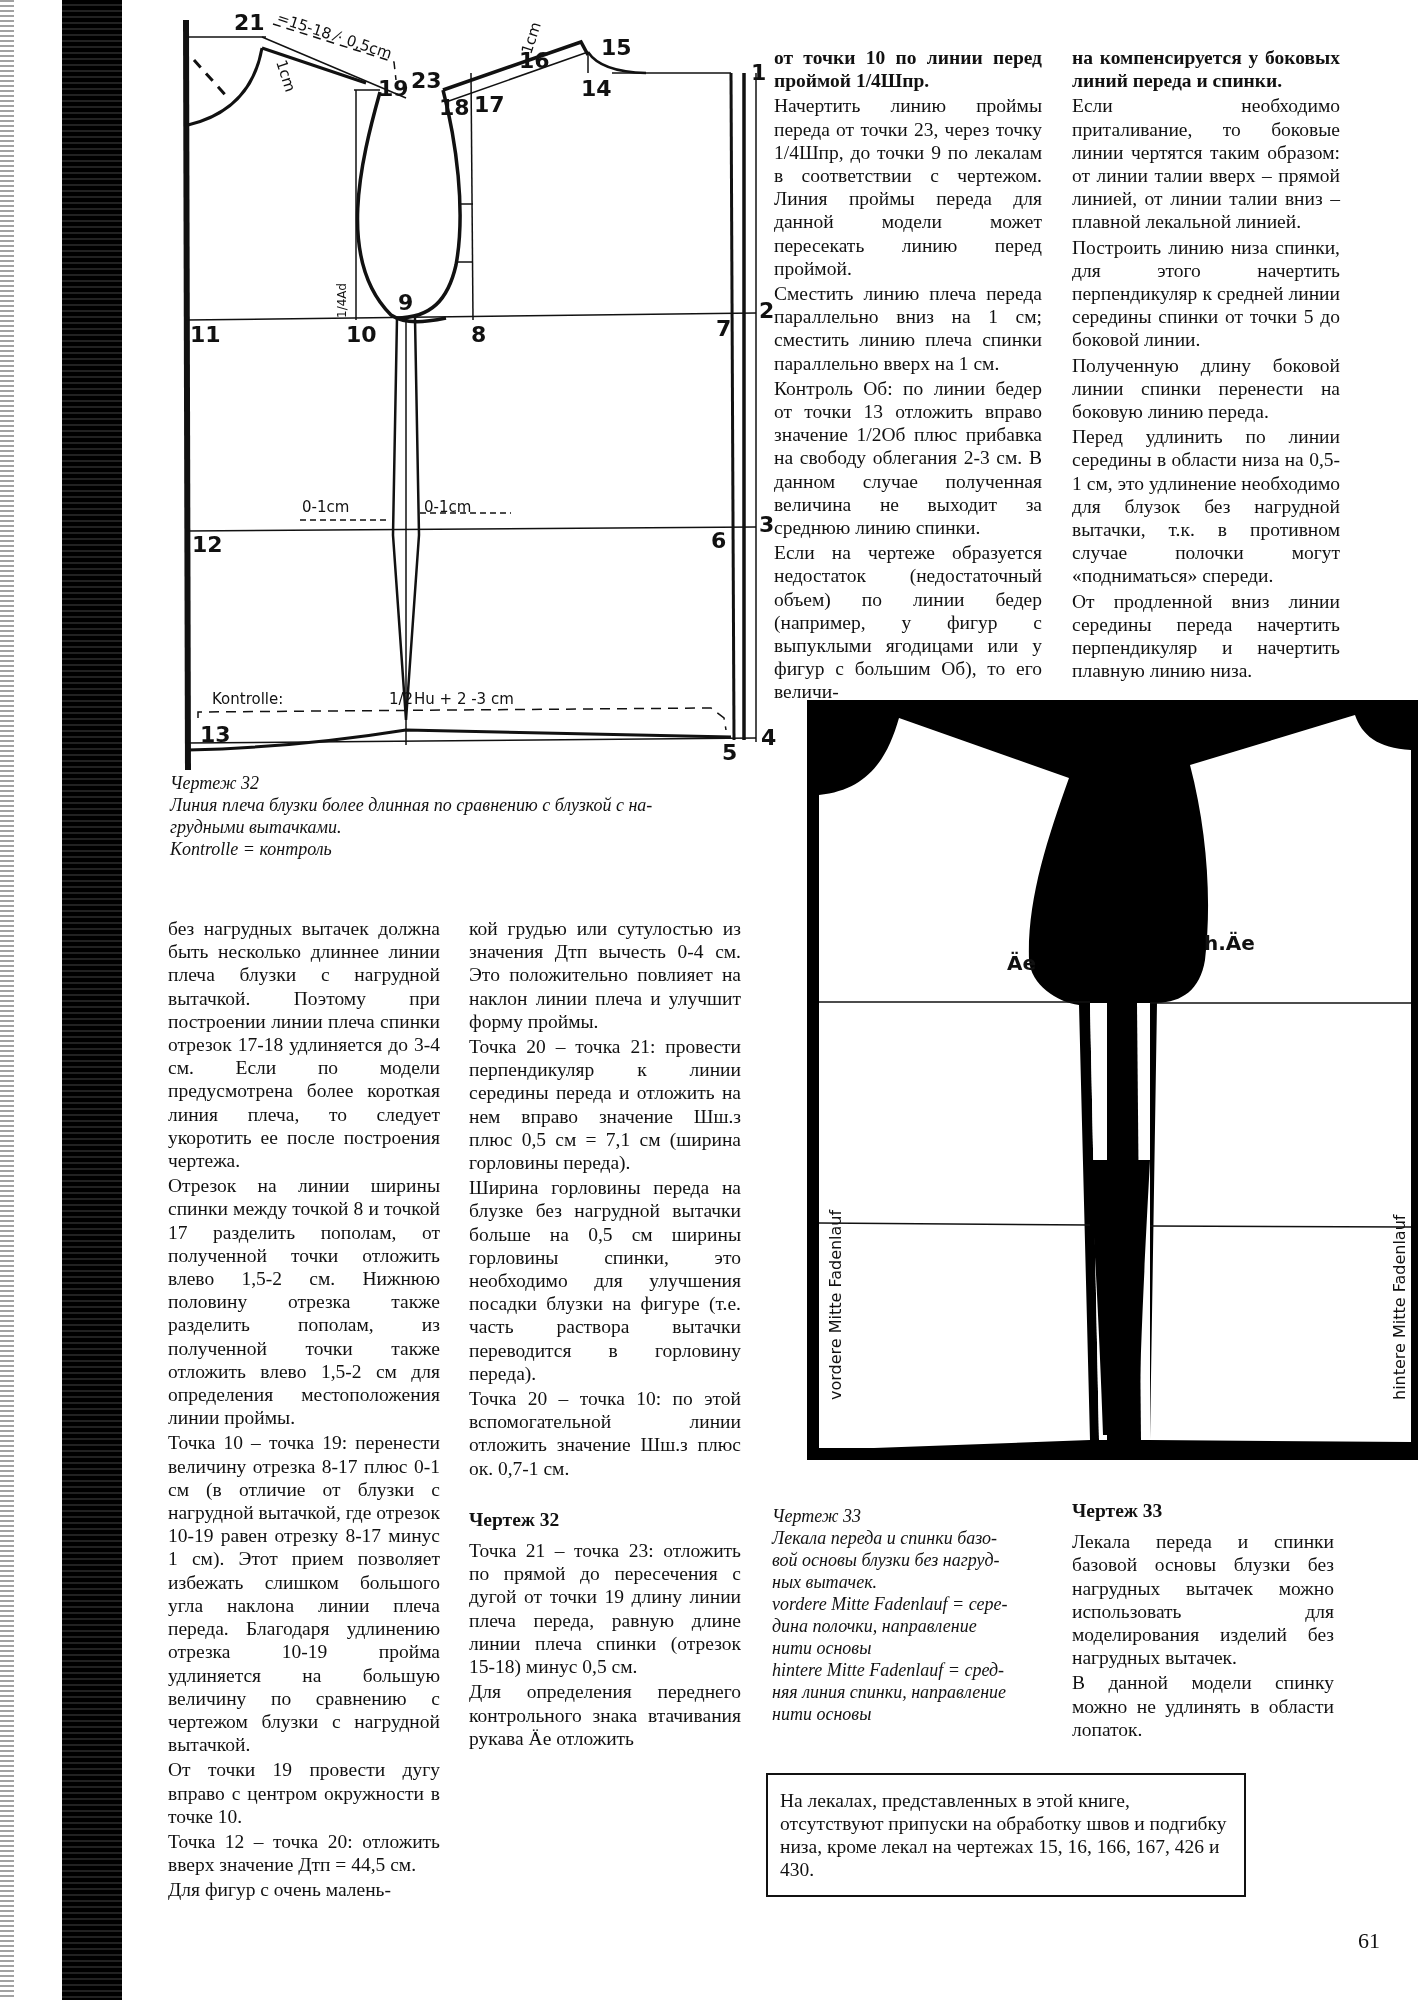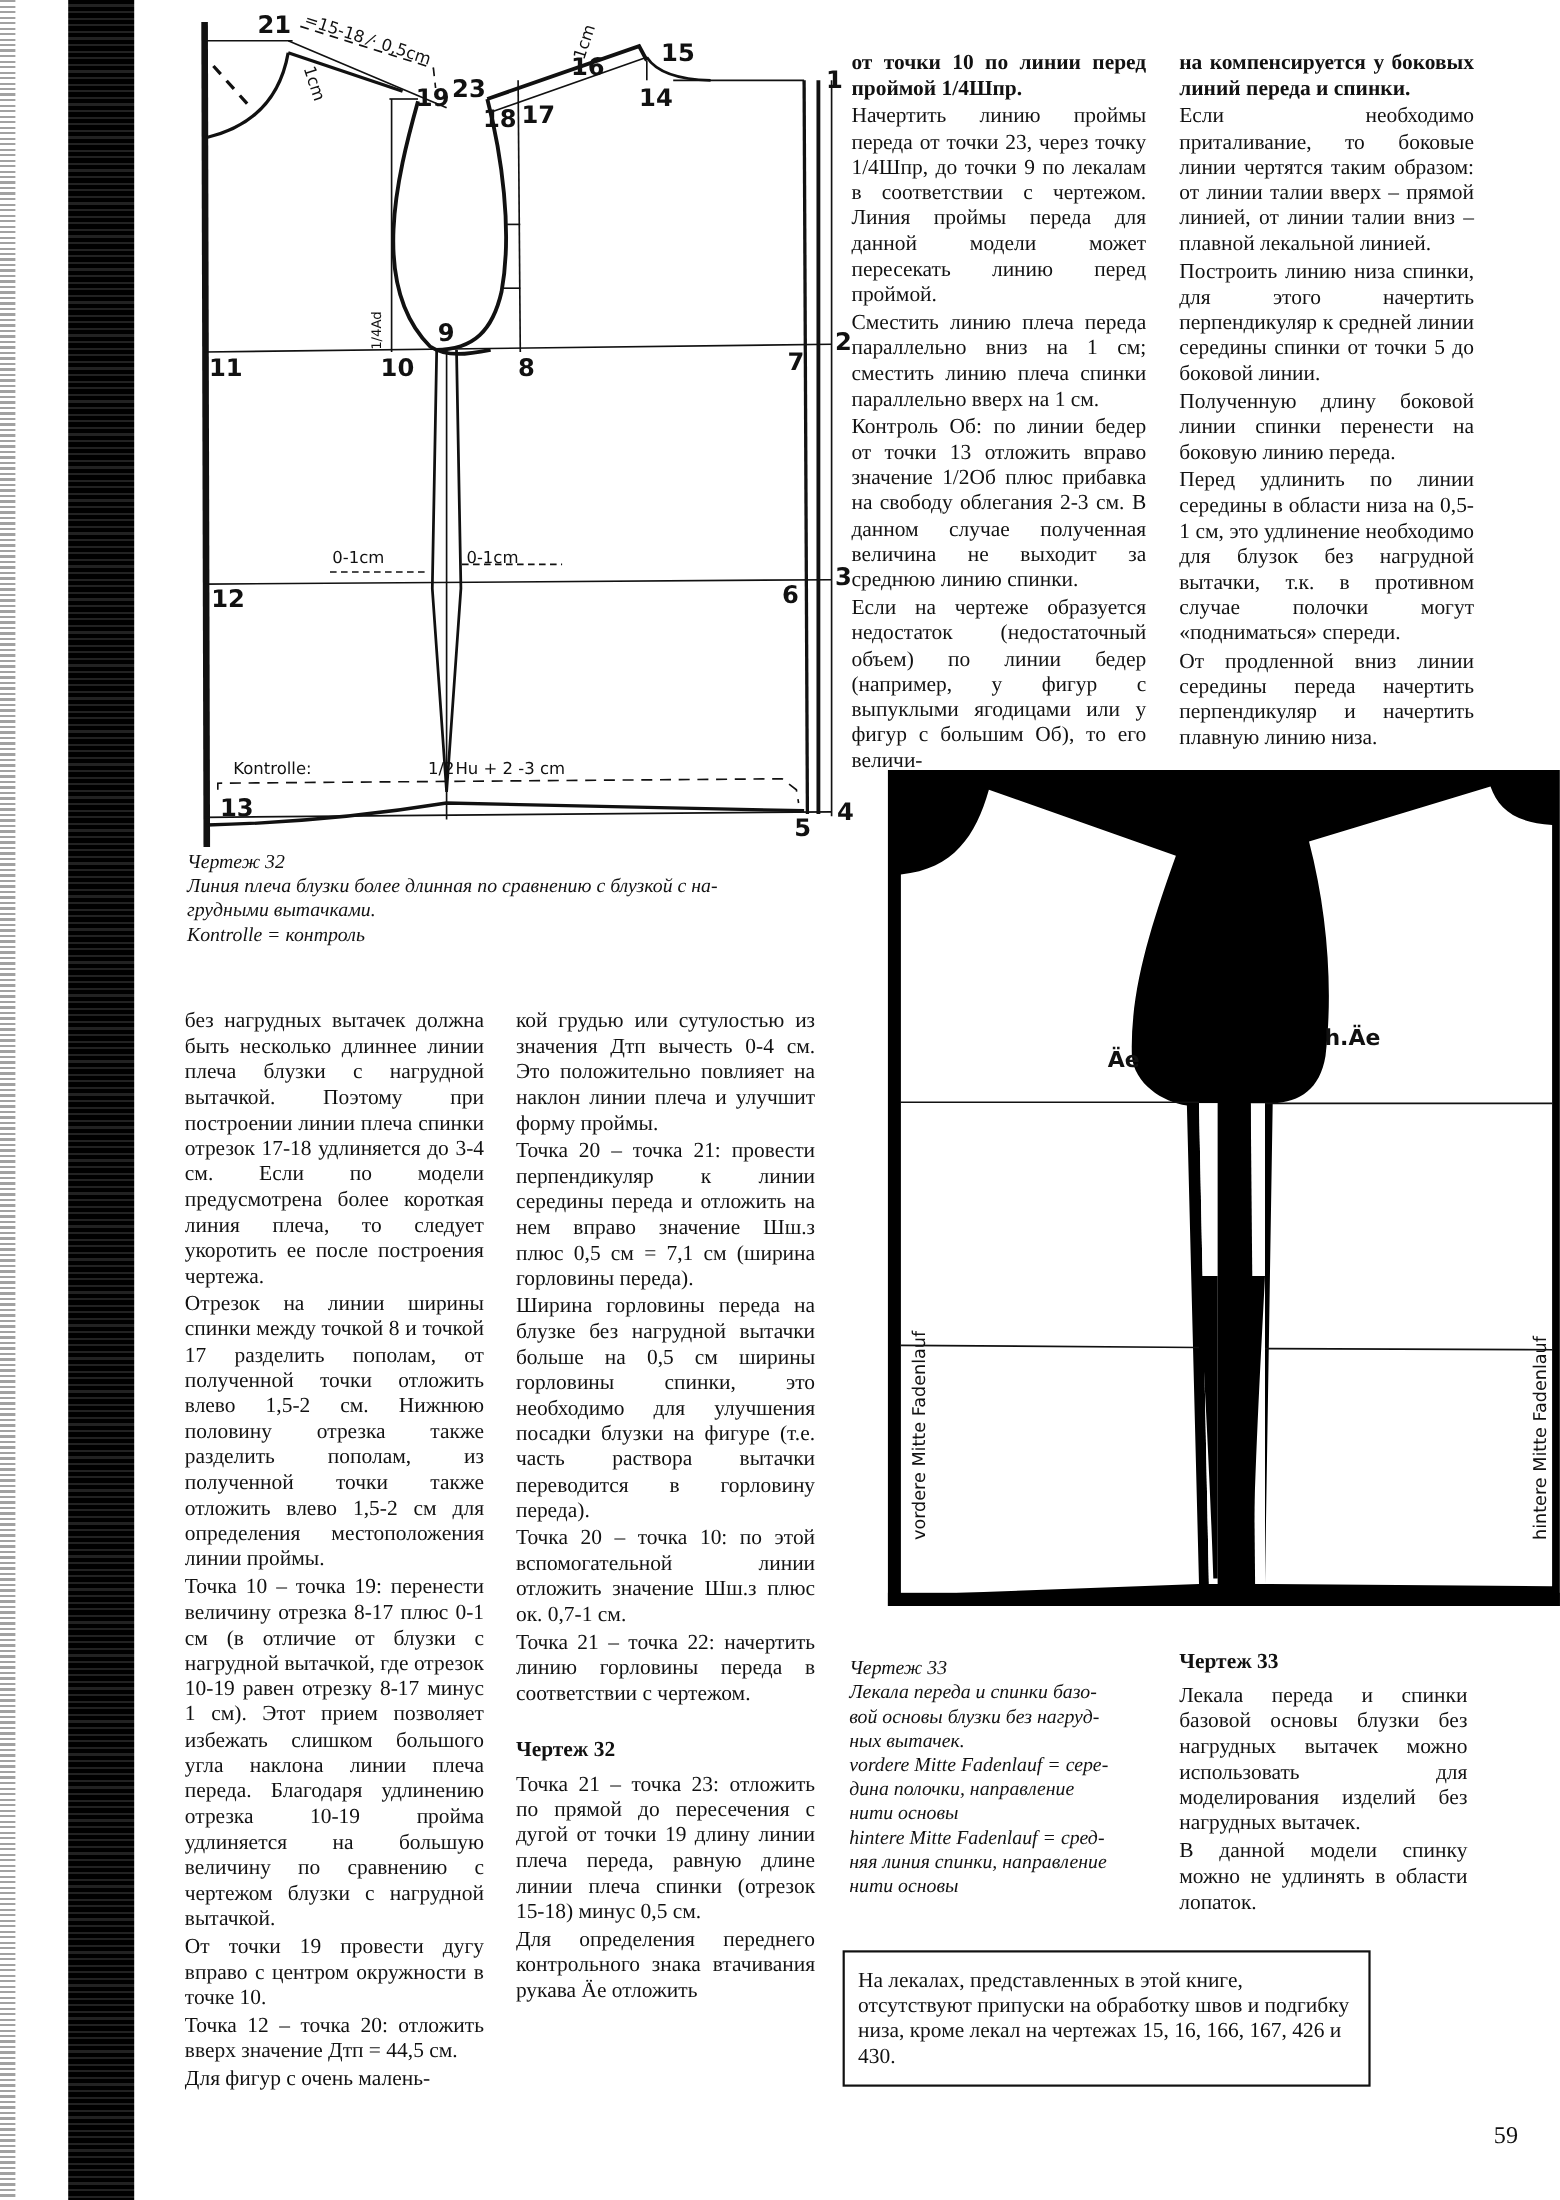--- a/index.html
+++ b/index.html
@@ -186,29 +186,28 @@
   <p>От точки 19 провести дугу вправо с центром окружности в точке 10.</p>
   <p>Точка 12 – точка 20: отложить вверх значение Дтп = 44,5 см.</p>
   <p>Для фигур с очень малень-</p>
 </div>
 
 <div class="col" style="left:467px;top:915px;width:276px;">
   <p>кой грудью или сутулостью из значения Дтп вычесть 0-4 см. Это положительно повлияет на наклон линии плеча и улучшит форму проймы.</p>
   <p>Точка 20 – точка 21: провести перпендикуляр к линии середины переда и отложить на нем вправо значение Шш.з плюс 0,5 см = 7,1 см (ширина горловины переда).</p>
   <p>Ширина горловины переда на блузке без нагрудной вытачки больше на 0,5 см ширины горловины спинки, это необходимо для улучшения посадки блузки на фигуре (т.е. часть раствора вытачки переводится в горловину переда).</p>
   <p>Точка 20 – точка 10: по этой вспомогательной линии отложить значение Шш.з плюс ок. 0,7-1 см.</p>
-  <p>Точка 21 – точка 22: начертить линию горловины переда в соответствии с чертежом.</p>
   <p class="hdr" style="margin-top:28px;margin-bottom:8px;">Чертеж 32</p>
   <p>Точка 21 – точка 23: отложить по прямой до пересечения с дугой от точки 19 длину линии плеча переда, равную длине линии плеча спинки (отрезок 15-18) минус 0,5 см.</p>
   <p>Для определения переднего контрольного знака втачивания рукава Äe отложить</p>
 </div>
 
 <div class="col" style="left:1070px;top:1497px;width:266px;">
   <p class="hdr" style="margin-bottom:8px;">Чертеж 33</p>
   <p>Лекала переда и спинки базовой основы блузки без нагрудных вытачек можно использовать для моделирования изделий без нагрудных вытачек.</p>
   <p>В данной модели спинку можно не удлинять в области лопаток.</p>
 </div>
 
 <div class="notebox">
   <span>На лекалах, представленных в этой книге, отсутствуют припуски на обработку швов и подгибку низа, кроме лекал на чертежах 15, 16, 166, 167, 426 и 430.</span>
 </div>
 
-<div class="pagenum">59</div>
+<div class="pagenum">61</div>
 
 </body></html>

